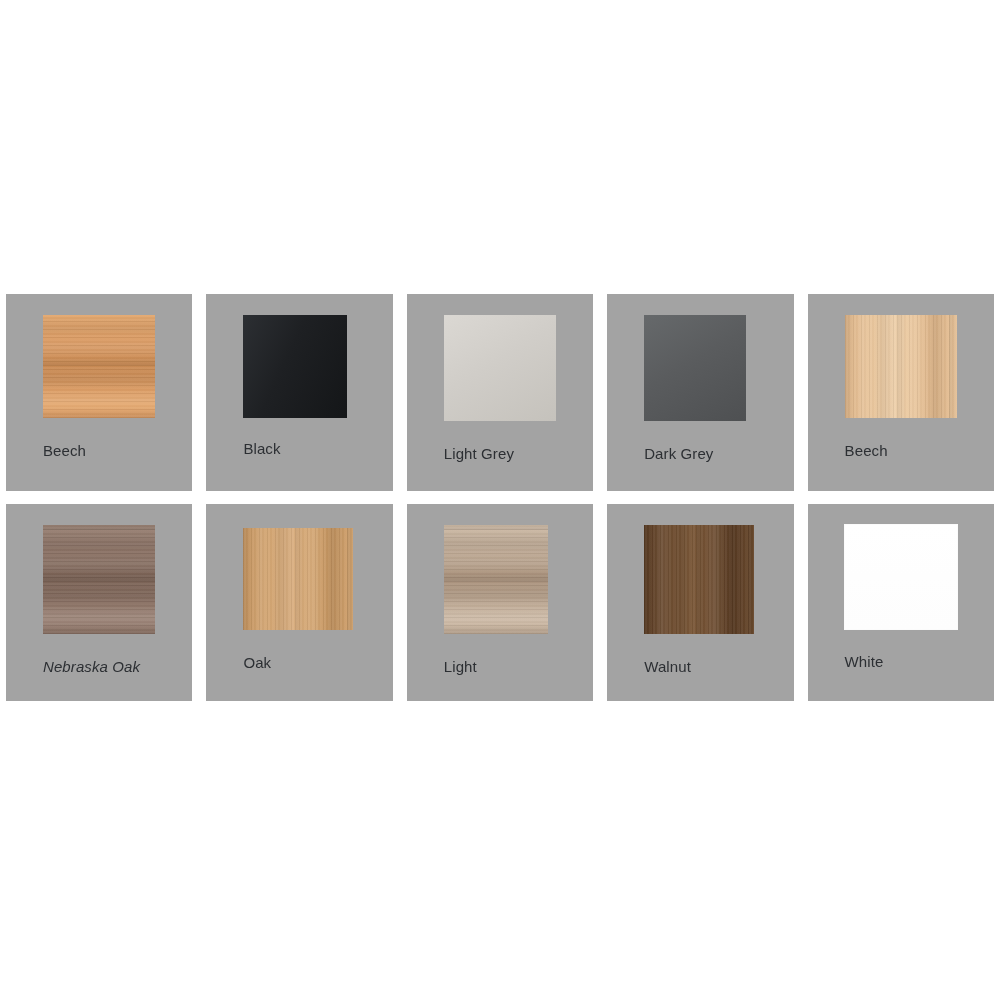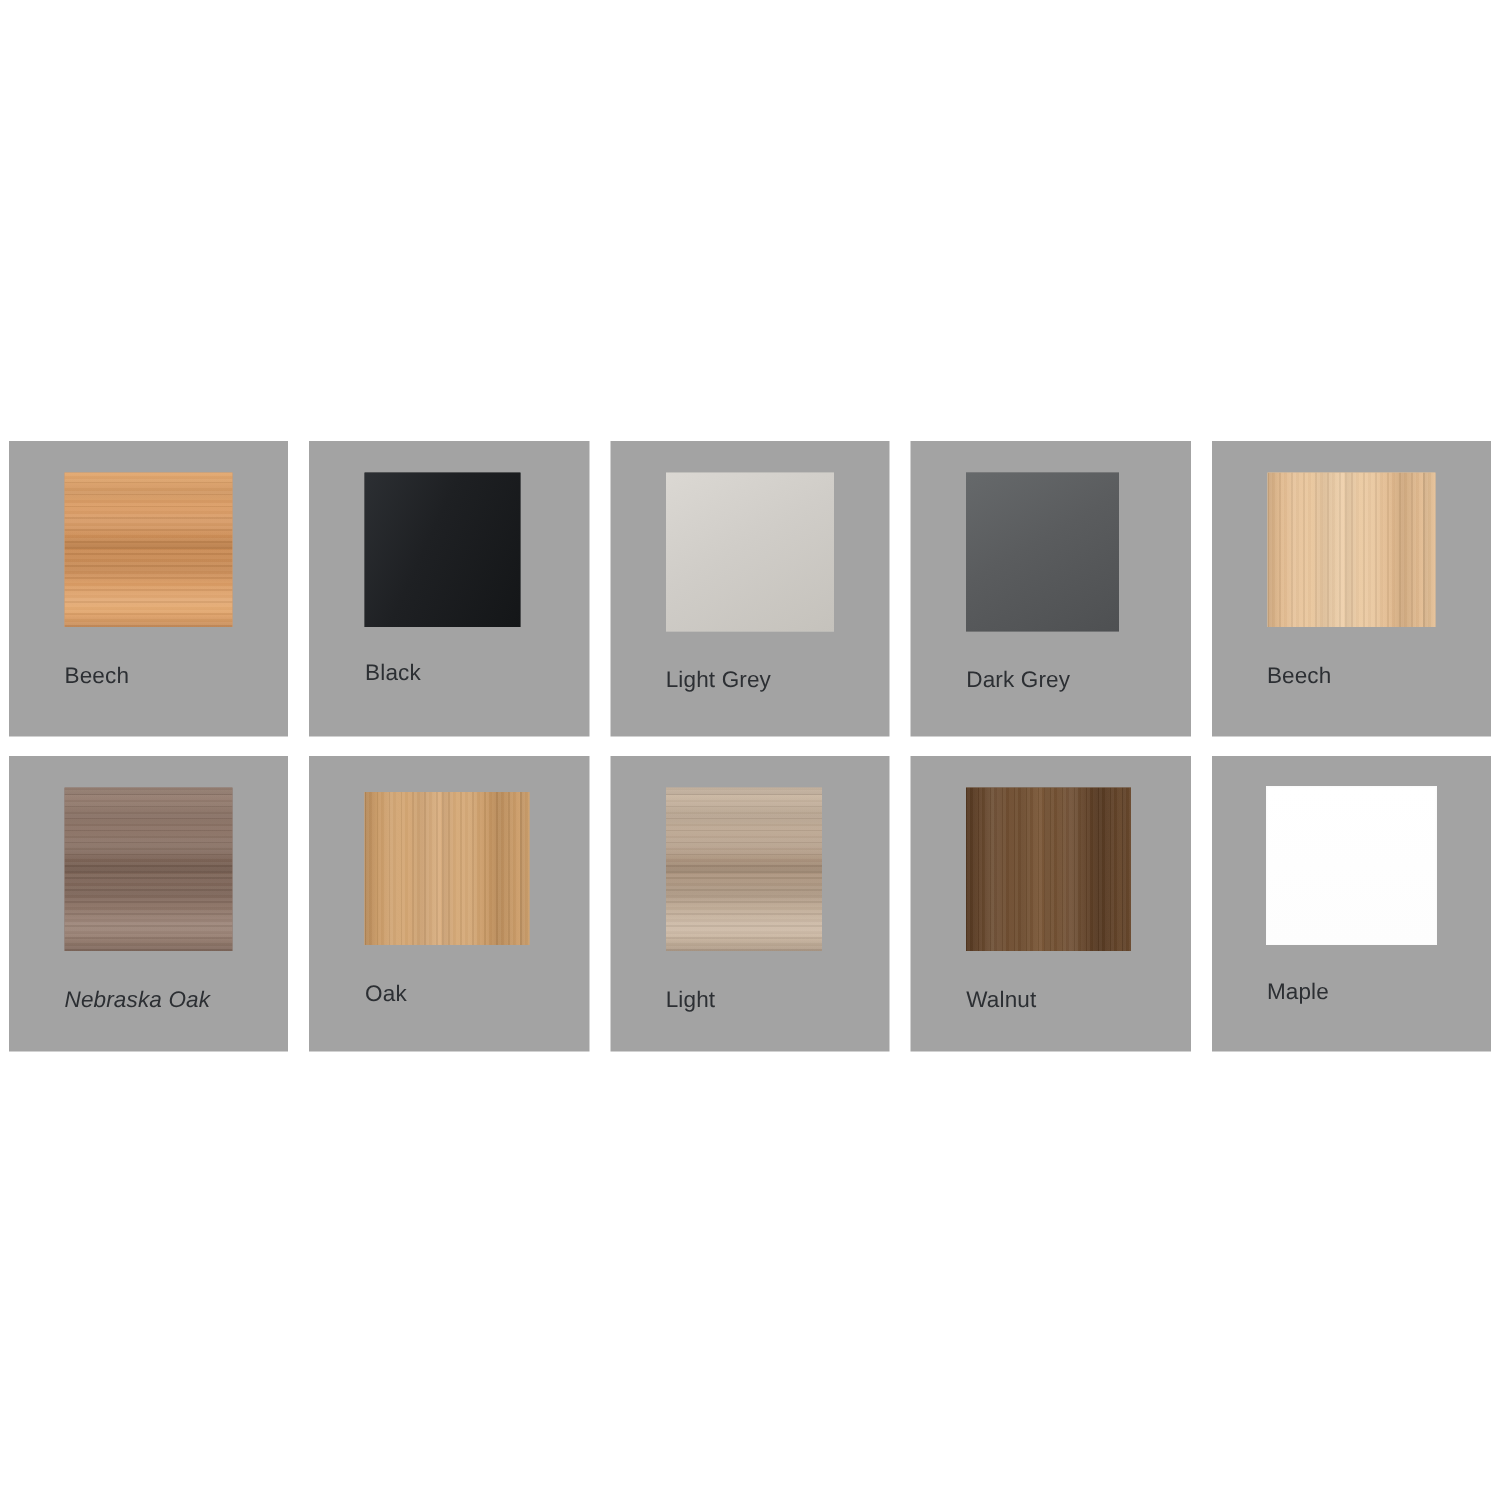--- a/index.html
+++ b/index.html
@@ -99,15 +99,15 @@
     <div class="swatch-card">
       <div class="swatch-image-wrap" style="width: 110px; height: 109px; margin-top: 0px; margin-left: 0px; background: rgb(107, 74, 46);">
         <div class="grain" style="background-image: repeating-linear-gradient(90deg, rgba(0, 0, 0, 0.055) 0px, rgba(0, 0, 0, 0.055) 1px, rgba(255, 255, 255, 0.05) 1px, rgba(255, 255, 255, 0.05) 3px, rgba(0, 0, 0, 0.02) 3px, rgba(0, 0, 0, 0.02) 5px, rgba(255, 255, 255, 0.035) 5px, rgba(255, 255, 255, 0.035) 8px), repeating-linear-gradient(90deg, rgba(0, 0, 0, 0.08) 0px, rgba(0, 0, 0, 0) 9px, rgba(255, 255, 255, 0.07) 18px, rgba(0, 0, 0, 0) 29px, rgba(0, 0, 0, 0.06) 38px, rgba(0, 0, 0, 0) 52px), linear-gradient(90deg, rgb(90, 60, 36) 0%, rgb(107, 74, 46) 22%, rgb(125, 90, 58) 44%, rgb(107, 74, 46) 63%, rgb(90, 60, 36) 80%, rgb(107, 74, 46) 100%);"></div>
       </div>
       <div class="swatch-label" style="color: rgb(44, 47, 51);">Walnut</div>
     </div>
     <div class="swatch-card">
       <div class="swatch-image-wrap is-white" style="width: 112px; height: 104px; margin-top: 0px; margin-left: 0px; background: rgb(255, 255, 255);">
         <div class="grain" style="background-image: linear-gradient(rgb(255, 255, 255) 0%, rgb(253, 253, 253) 100%);"></div>
       </div>
-      <div class="swatch-label" style="color: rgb(44, 47, 51);">Maple</div>
+      <div class="swatch-label" style="color: rgb(44, 47, 51);">White</div>
     </div>
   </div>
 
 </body></html>

